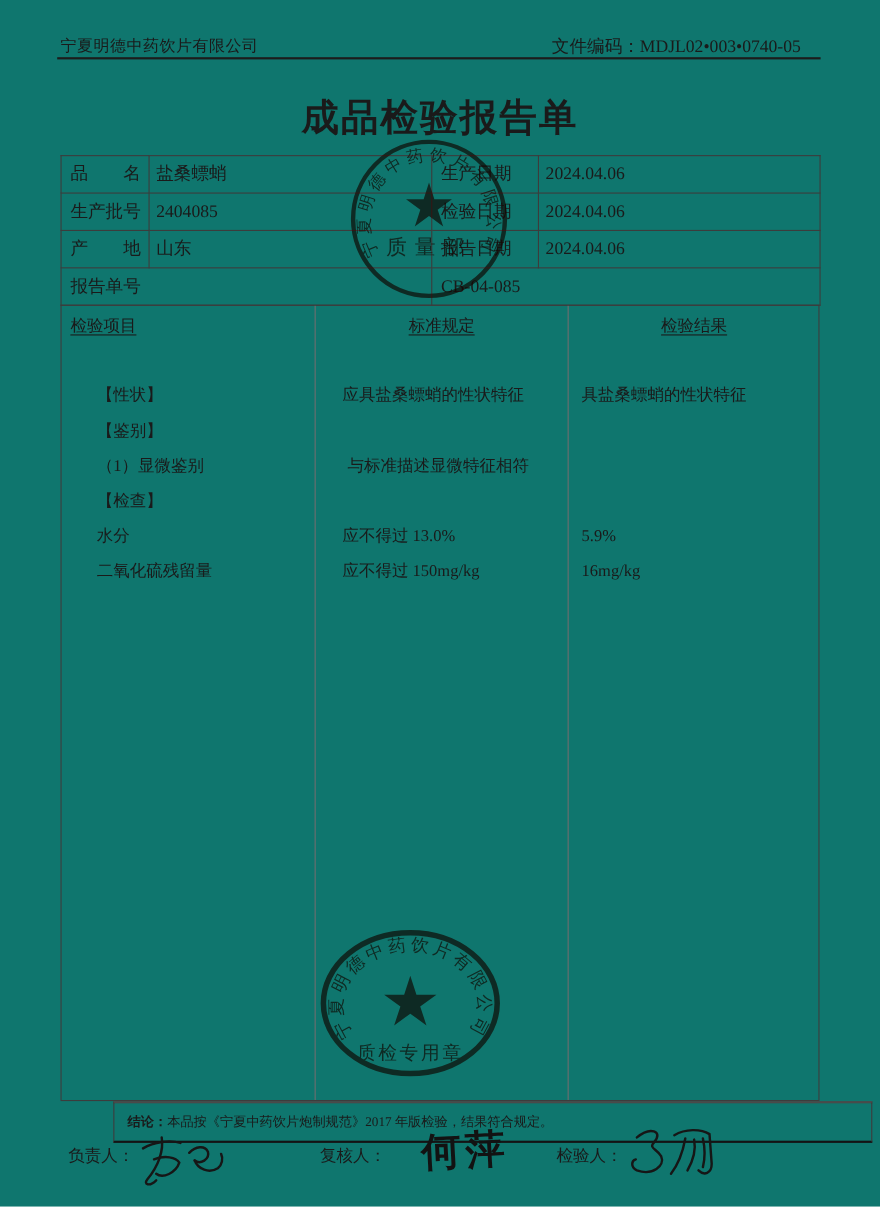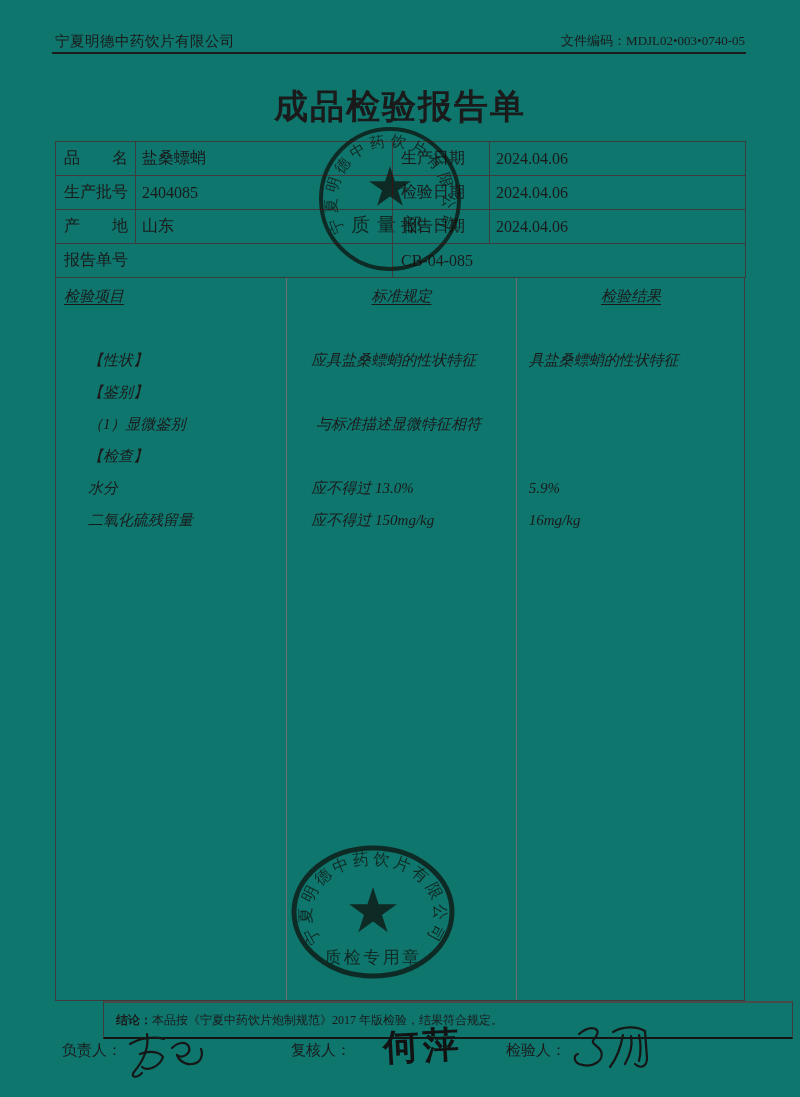--- a/index.html
+++ b/index.html
@@ -7,35 +7,35 @@
   #page {
     position:relative;
     width:800px; height:1097px;
     background:#0f766e;
     font-family:"Liberation Serif","DejaVu Serif",serif;
     color:#1a1a1a;
     overflow:hidden;
   }
   
   .hdr-company { position:absolute; left:55px; top:32px; font-size:14.5px; letter-spacing:.5px; }
-  .hdr-code    { position:absolute; right:55px; top:32px; font-size:13px; }
+  .hdr-code    { position:absolute; right:72px; top:32px; font-size:16px; }
   .hdr-rule    { position:absolute; left:52px; top:52px; width:694px; height:2px; background:#1c1c1c; }
   
   .title { position:absolute; left:0; top:84px; width:100%; text-align:center;
            font-size:34px; font-weight:bold; letter-spacing:2px; }
   
   .info-table { position:absolute; left:55px; top:141px; width:690px;
                 border-collapse:collapse; table-layout:fixed; font-size:16px; }
   .info-table td { border:1px solid #3c3c3c; height:34px; padding:0 0 0 8px;
                    vertical-align:middle; white-space:nowrap; overflow:hidden; }
   .jlabel { display:inline-block; width:64px; text-align:justify; text-align-last:justify; }
   .info-val { padding-left:6px !important; }
   
   .main-box { position:absolute; left:55px; top:277px; width:690px; height:724px;
-              border:1px solid #3c3c3c; font-size:15px;font-style:italic; }
+              border:1px solid #3c3c3c; font-size:15px; }
   .vline { position:absolute; top:0; bottom:0; width:1px; background:#6e6e6e; }
   .vline.v1 { left:230px; }
   .vline.v2 { left:460px; }
   .col-head { position:absolute; top:9px; text-decoration:underline; text-underline-offset:3px; }
   .col-head.h1 { left:8px; }
   .col-head.h2 { left:231px; width:229px; text-align:center; }
   .col-head.h3 { left:461px; width:228px; text-align:center; }
   .rows { position:absolute; left:0; top:66px; width:100%; }
   .rrow { display:flex; height:32px; line-height:32px; white-space:nowrap; }
   .c-item { width:230px; padding-left:8px;margin-left:24px; }

